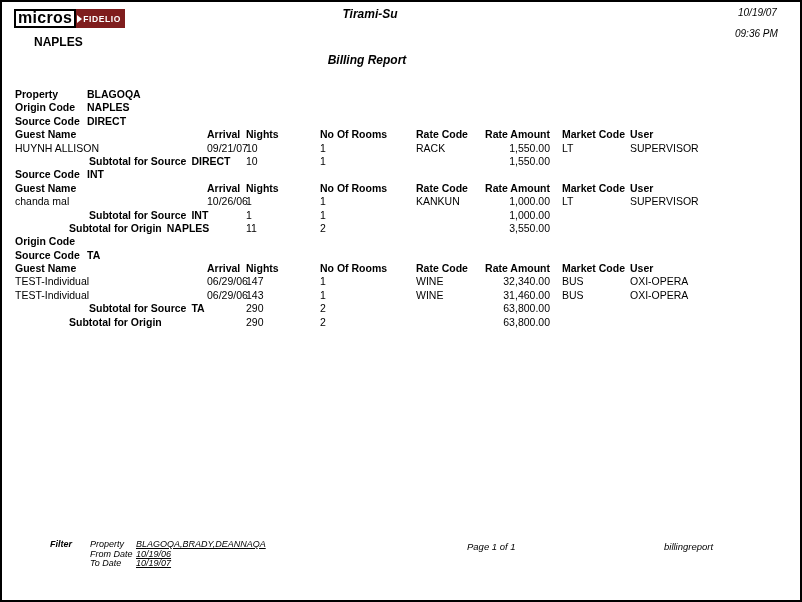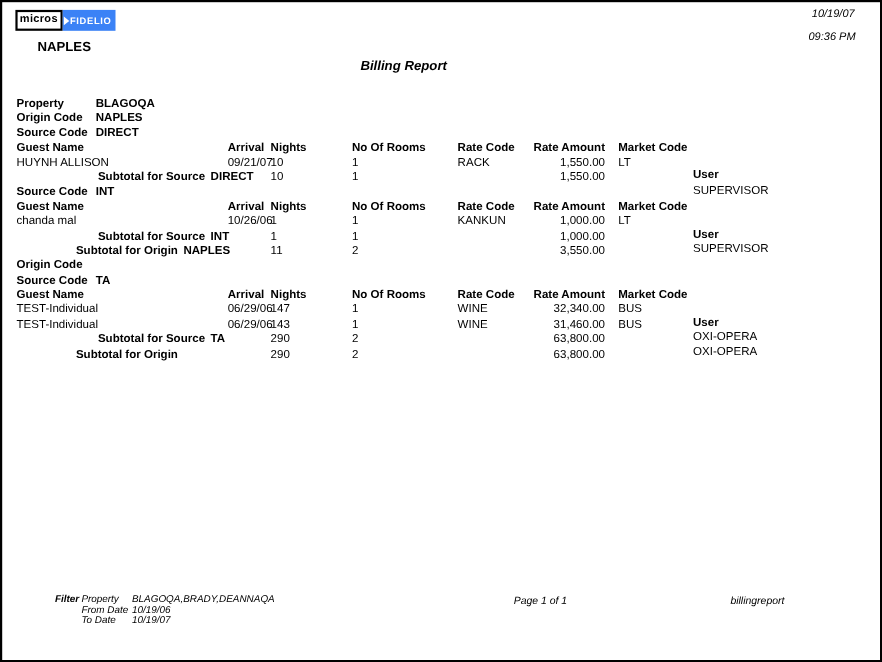--- a/index.html
+++ b/index.html
@@ -11,25 +11,25 @@
     box-sizing:border-box;
     font-family:"Liberation Sans","DejaVu Sans",sans-serif;
     font-size:10.5px;
     color:#000;
     overflow:hidden;
   }
   
   .logo{position:absolute;left:12px;top:7px;display:flex;align-items:stretch;height:19px;}
   .logo-micros{
     background:#fff;border:2px solid #000;
-    font-weight:bold;font-size:10px;line-height:14px;
+    font-weight:bold;font-size:16px;line-height:14px;
     padding:0 2px;letter-spacing:0.3px;
   }
   .logo-fidelio{
-    background:#3b82f6;color:#fff;display:flex;align-items:center;
+    background:#7f1d1d;color:#fff;display:flex;align-items:center;
     font-weight:bold;font-size:8.5px;letter-spacing:0.6px;
     padding:0 4px 0 1px;
   }
   .logo-arrow{
     width:0;height:0;display:inline-block;
     border-top:4px solid transparent;border-bottom:4px solid transparent;
     border-left:5px solid #fff;margin-right:1px;
   }
   .property-name{position:absolute;left:32px;top:33px;font-weight:bold;font-size:12px;}
   .report-name{position:absolute;left:0;top:5px;width:736px;text-align:center;
@@ -43,52 +43,53 @@
   .report{position:absolute;left:0;top:86px;width:100%;}
   .row{position:relative;height:13.4px;line-height:13.4px;}
   .row > span{position:absolute;top:0;white-space:nowrap;}
   .c-guest  {left:13px;}
   .c-arrival{left:205px;}
   .c-nights {left:244px;width:70px;}
   .c-rooms  {left:318px;width:70px;}
   .c-rate   {left:398px;padding-left:16px;}
   .c-amount {left:448px;width:100px;text-align:right;}
   .c-market {left:560px;}
-  .c-user   {left:628px;margin-top:25px;}
+  .c-user   {left:628px;}
   .row-header > span{font-weight:bold;}
   .lab{left:13px;font-weight:bold;}
   .val{left:85px;font-weight:bold;}
   .sub-label{font-weight:bold;}
   .row-subtotal_source .sub-label{left:87px;}
   .row-subtotal_origin .sub-label{left:67px;}
   .row-total .sub-label{left:50px;}
   .sub-label .sub-val{margin-left:5px;}
 
   
   .footer-filter{position:absolute;left:48px;top:538px;font-style:italic;font-size:9px;line-height:9.5px;}
   .filter-word{position:absolute;left:0;top:0;font-weight:bold;}
-  .filter-lines{margin-left:24px;}
+  .filter-lines{margin-left:40px;text-decoration:underline;}
   .f-lab{display:inline-block;width:46px;}
   .page-info{position:absolute;left:465px;top:539px;font-style:italic;font-size:9.5px;}
   .report-id{position:absolute;left:662px;top:539px;font-style:italic;font-size:9.5px;}
 </style>
 </head>
 <body>
 
 <div class="page">
 
   <div class="logo">
     <span class="logo-micros">micros</span>
     <span class="logo-fidelio">
         <span class="logo-arrow"></span>
         <span>FIDELIO</span>
       </span>
   </div>
 
   <div class="property-name">NAPLES</div>
+  <div class="report-name">Tirami-Su</div>
   <div class="report-title">Billing Report</div>
   <div class="report-date">10/19/07</div>
   <div class="report-time">09:36 PM</div>
 
   <div class="report" id="report-rows">
       <div class="row row-info">
         <span class="lab">Property</span>
         <span class="val">BLAGOQA</span>
       </div>
       <div class="row row-info">

